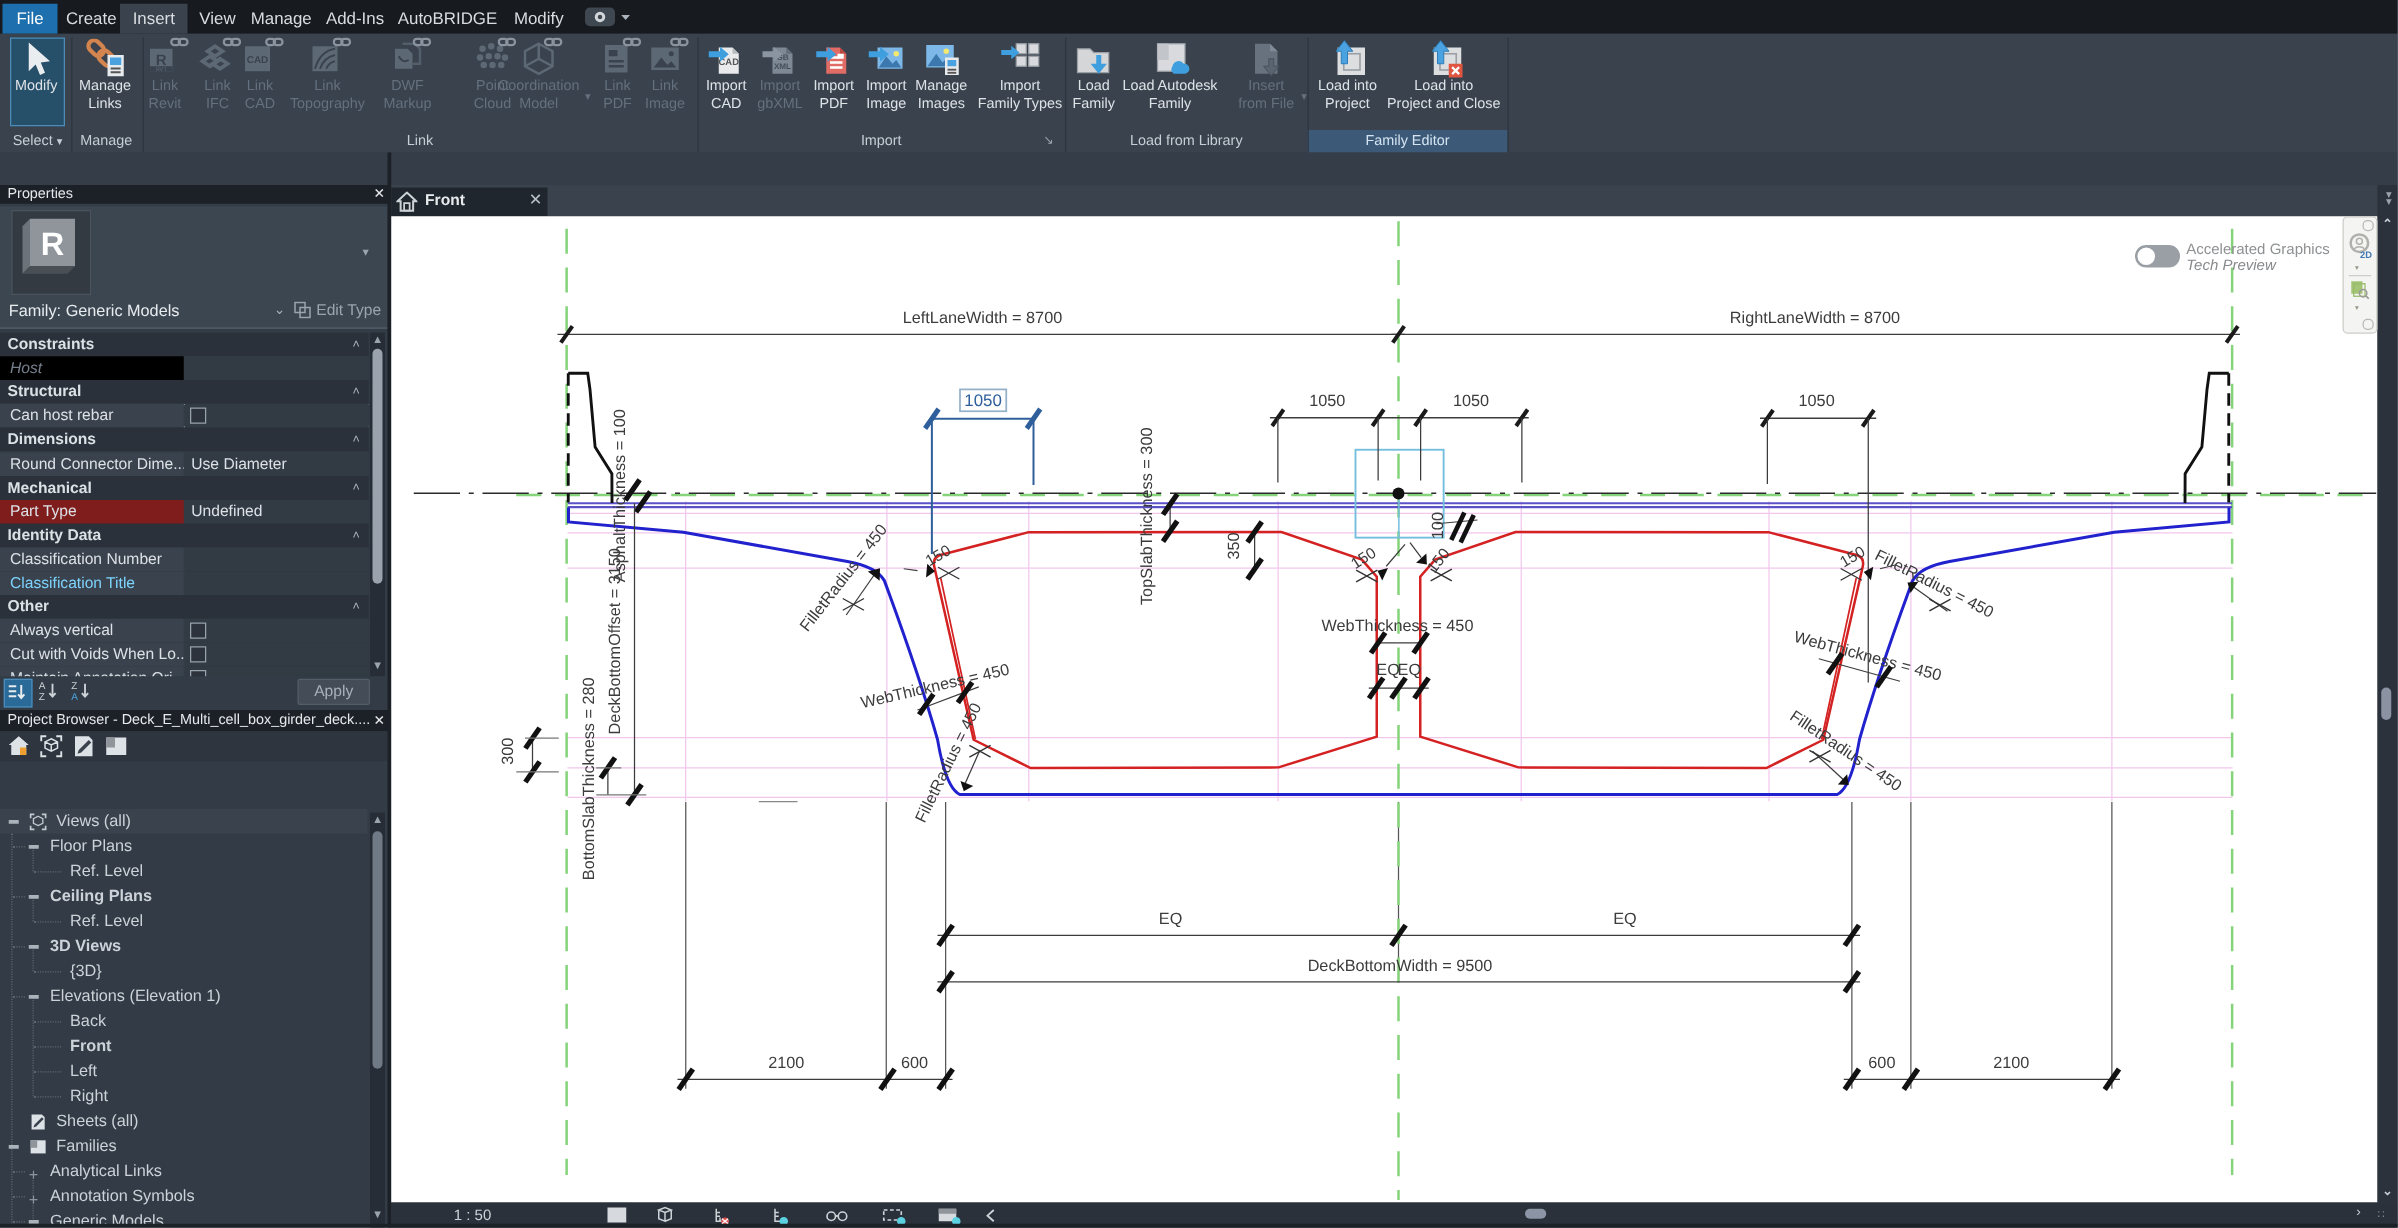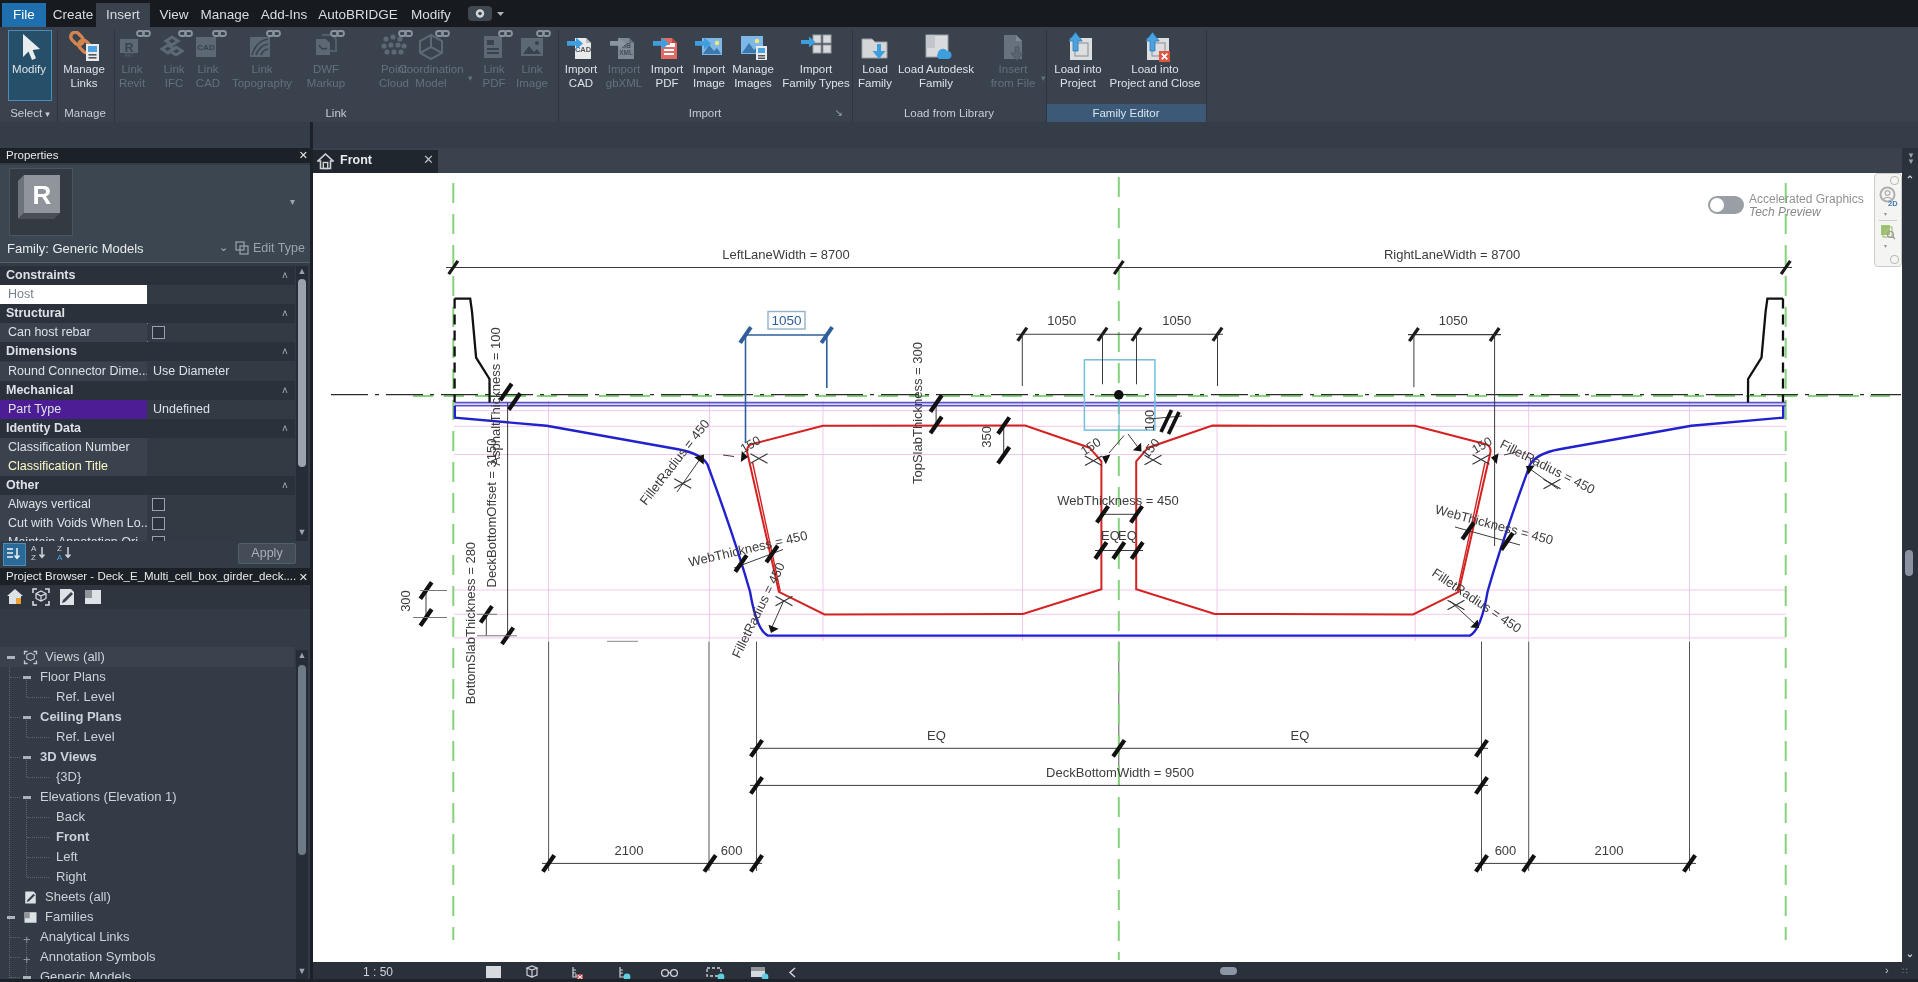--- a/index.html
+++ b/index.html
@@ -342,21 +342,21 @@
         </g>
       </svg>
       <span style="position:absolute;left:253px;top:5px;font-size:12.5px;color:#9aa4ae;">Edit Type</span>
     </div>
     <div class="abs" style="left:0;top:118px;width:295px;height:275px;overflow:hidden;background:#333c46;">
       <div class="prow" style="top:0.0px;background:#2a313a;">
         <span class="pcell hdr" style="left:6px;">Constraints</span>
         <span class="pcell" style="left:282px;color:#aeb8c2;font-size:10px;">˄</span>
       </div>
       <div class="prow" style="top:19.1px;">
-        <div class="pcell" style="left:0;width:147px;background:#ffffff;border-bottom:6px solid #ec4899;"><span style="margin-left:8px;color:#76818d;">Host</span></div>
+        <div class="pcell" style="left:0;width:147px;background:#000000;border-bottom:6px solid #ec4899;font-style:italic;"><span style="margin-left:8px;color:#76818d;">Host</span></div>
         <div class="pcell" style="left:148px;width:147px;background:#323a44;border-bottom:1px solid #2b323b;"></div>
       </div>
       <div class="prow" style="top:38.2px;background:#2a313a;">
         <span class="pcell hdr" style="left:6px;">Structural</span>
         <span class="pcell" style="left:282px;color:#aeb8c2;font-size:10px;">˄</span>
       </div>
       <div class="prow" style="top:57.3px;box-shadow:inset 0 0 0 1px #7e8b99;">
         <div class="pcell" style="left:0;width:147px;background:#39424d;border-bottom:1px solid #2b323b;"><span style="margin-left:8px;color:#dce1e6;">Can host rebar</span></div>
         <div class="pcell" style="left:148px;width:147px;background:#323a44;border-bottom:1px solid #2b323b;">
           <span class="cb" style="left:4px;"></span>
@@ -368,33 +368,33 @@
       </div>
       <div class="prow" style="top:95.5px;">
         <div class="pcell" style="left:0;width:147px;background:#39424d;border-bottom:1px solid #2b323b;"><span style="margin-left:8px;color:#dce1e6;">Round Connector Dime...</span></div>
         <div class="pcell" style="left:148px;width:147px;background:#323a44;border-bottom:1px solid #2b323b;"><span style="margin-left:5px;">Use Diameter</span></div>
       </div>
       <div class="prow" style="top:114.6px;background:#2a313a;">
         <span class="pcell hdr" style="left:6px;">Mechanical</span>
         <span class="pcell" style="left:282px;color:#aeb8c2;font-size:10px;">˄</span>
       </div>
       <div class="prow" style="top:133.7px;">
-        <div class="pcell" style="left:0;width:147px;background:#4c1d95;border-bottom:1px solid #2b323b;"><span style="margin-left:8px;color:#dce1e6;">Part Type</span></div>
+        <div class="pcell" style="left:0;width:147px;background:#7f1d1d;border-bottom:1px solid #2b323b;"><span style="margin-left:8px;color:#dce1e6;">Part Type</span></div>
         <div class="pcell" style="left:148px;width:147px;background:#323a44;border-bottom:1px solid #2b323b;"><span style="margin-left:5px;">Undefined</span></div>
       </div>
       <div class="prow" style="top:152.8px;background:#2a313a;">
         <span class="pcell hdr" style="left:6px;">Identity Data</span>
         <span class="pcell" style="left:282px;color:#aeb8c2;font-size:10px;">˄</span>
       </div>
       <div class="prow" style="top:171.9px;">
         <div class="pcell" style="left:0;width:147px;background:#39424d;border-bottom:1px solid #2b323b;"><span style="margin-left:8px;color:#dce1e6;">Classification Number</span></div>
         <div class="pcell" style="left:148px;width:147px;background:#323a44;border-bottom:1px solid #2b323b;"></div>
       </div>
       <div class="prow" style="top:191.0px;">
-        <div class="pcell" style="left:0;width:147px;background:#39424d;border-bottom:1px solid #2b323b;"><span style="margin-left:8px;color:#fef9c3;">Classification Title</span></div>
+        <div class="pcell" style="left:0;width:147px;background:#39424d;border-bottom:1px solid #2b323b;"><span style="margin-left:8px;color:#7dd3fc;">Classification Title</span></div>
         <div class="pcell" style="left:148px;width:147px;background:#323a44;border-bottom:1px solid #2b323b;"></div>
       </div>
       <div class="prow" style="top:210.1px;background:#2a313a;">
         <span class="pcell hdr" style="left:6px;">Other</span>
         <span class="pcell" style="left:282px;color:#aeb8c2;font-size:10px;">˄</span>
       </div>
       <div class="prow" style="top:229.2px;">
         <div class="pcell" style="left:0;width:147px;background:#39424d;border-bottom:1px solid #2b323b;"><span style="margin-left:8px;color:#dce1e6;">Always vertical</span></div>
         <div class="pcell" style="left:148px;width:147px;background:#323a44;border-bottom:1px solid #2b323b;">
           <span class="cb" style="left:4px;"></span>

